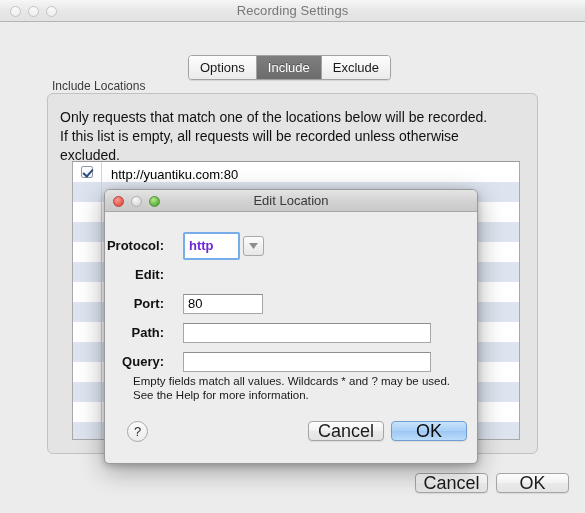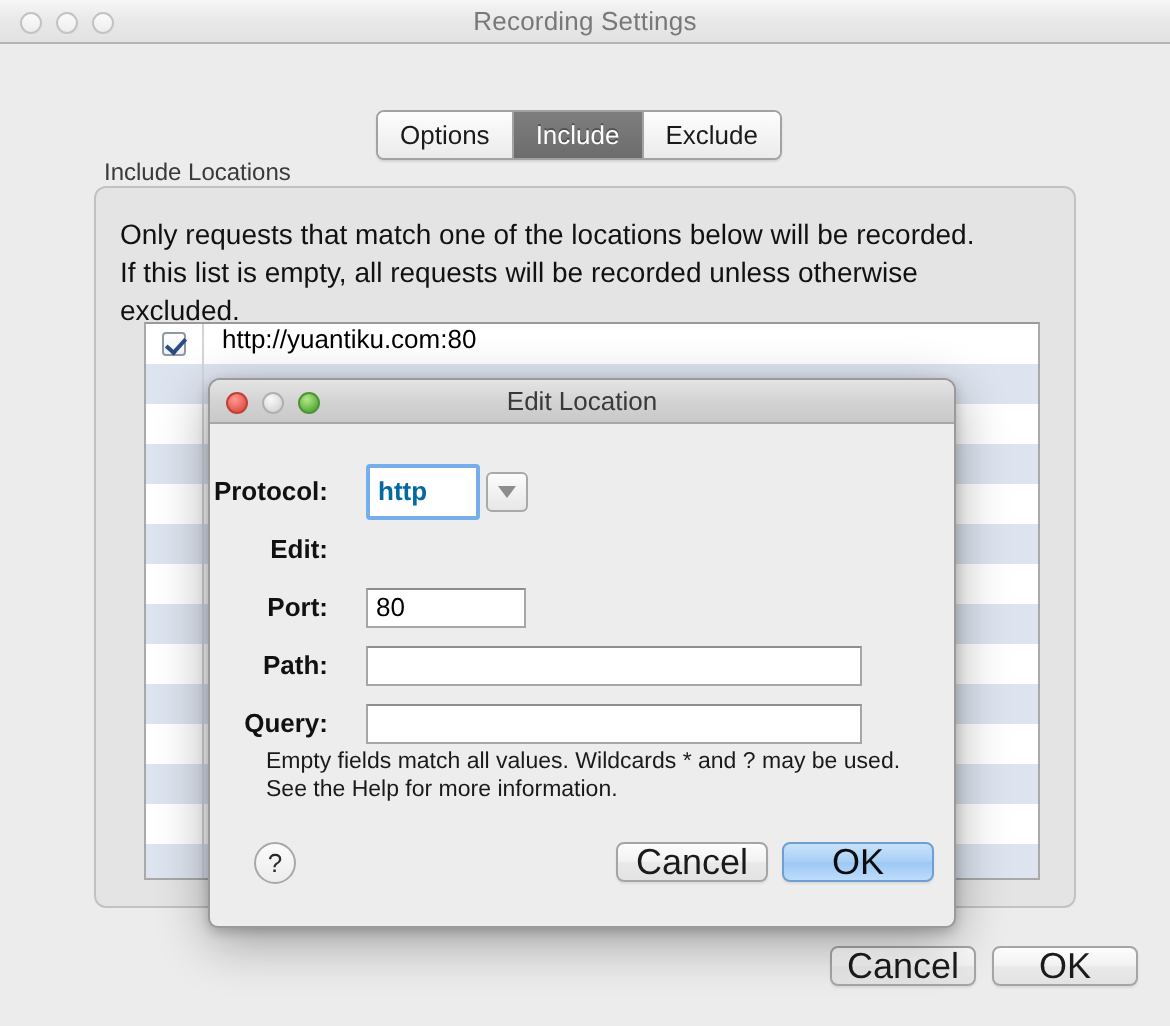--- a/index.html
+++ b/index.html
@@ -127,21 +127,21 @@
     border: 1px solid #a9a9a9;
     border-top-color: #9a9a9a;
     box-sizing: border-box;
     overflow: hidden;
   }
   .row {
     position: relative;
     height: 20px;
     box-sizing: border-box;
     display: flex;
-    align-items: flex-start;
+    align-items: flex-end;
   }
   .row.odd { background: #ffffff; }
   .row.even { background: #dde4ef; }
   .row-check-col {
     width: 29px;
     min-width: 29px;
     height: 100%;
     border-right: 1px solid #d2d6dc;
     box-sizing: border-box;
     display: flex;
@@ -281,21 +281,21 @@
     width: 57px;
     border: 2px solid #75aeea;
     border-radius: 2px;
     background: #fff;
     height: 21px;
     box-sizing: border-box;
     display: flex;
     align-items: center;
     padding: 12px 4px;
     font-size: 13px;
-    color: #0369a1;
+    color: #6d28d9;
     font-weight: bold;
   }
   .combo-arrow {
     margin-left: 3px;
     width: 21px; height: 20px;
     border: 1px solid #a9a9a9;
     border-radius: 3px;
     background: linear-gradient(to bottom, #fcfcfc, #e7e7e7);
     box-sizing: border-box;
     display: flex;

